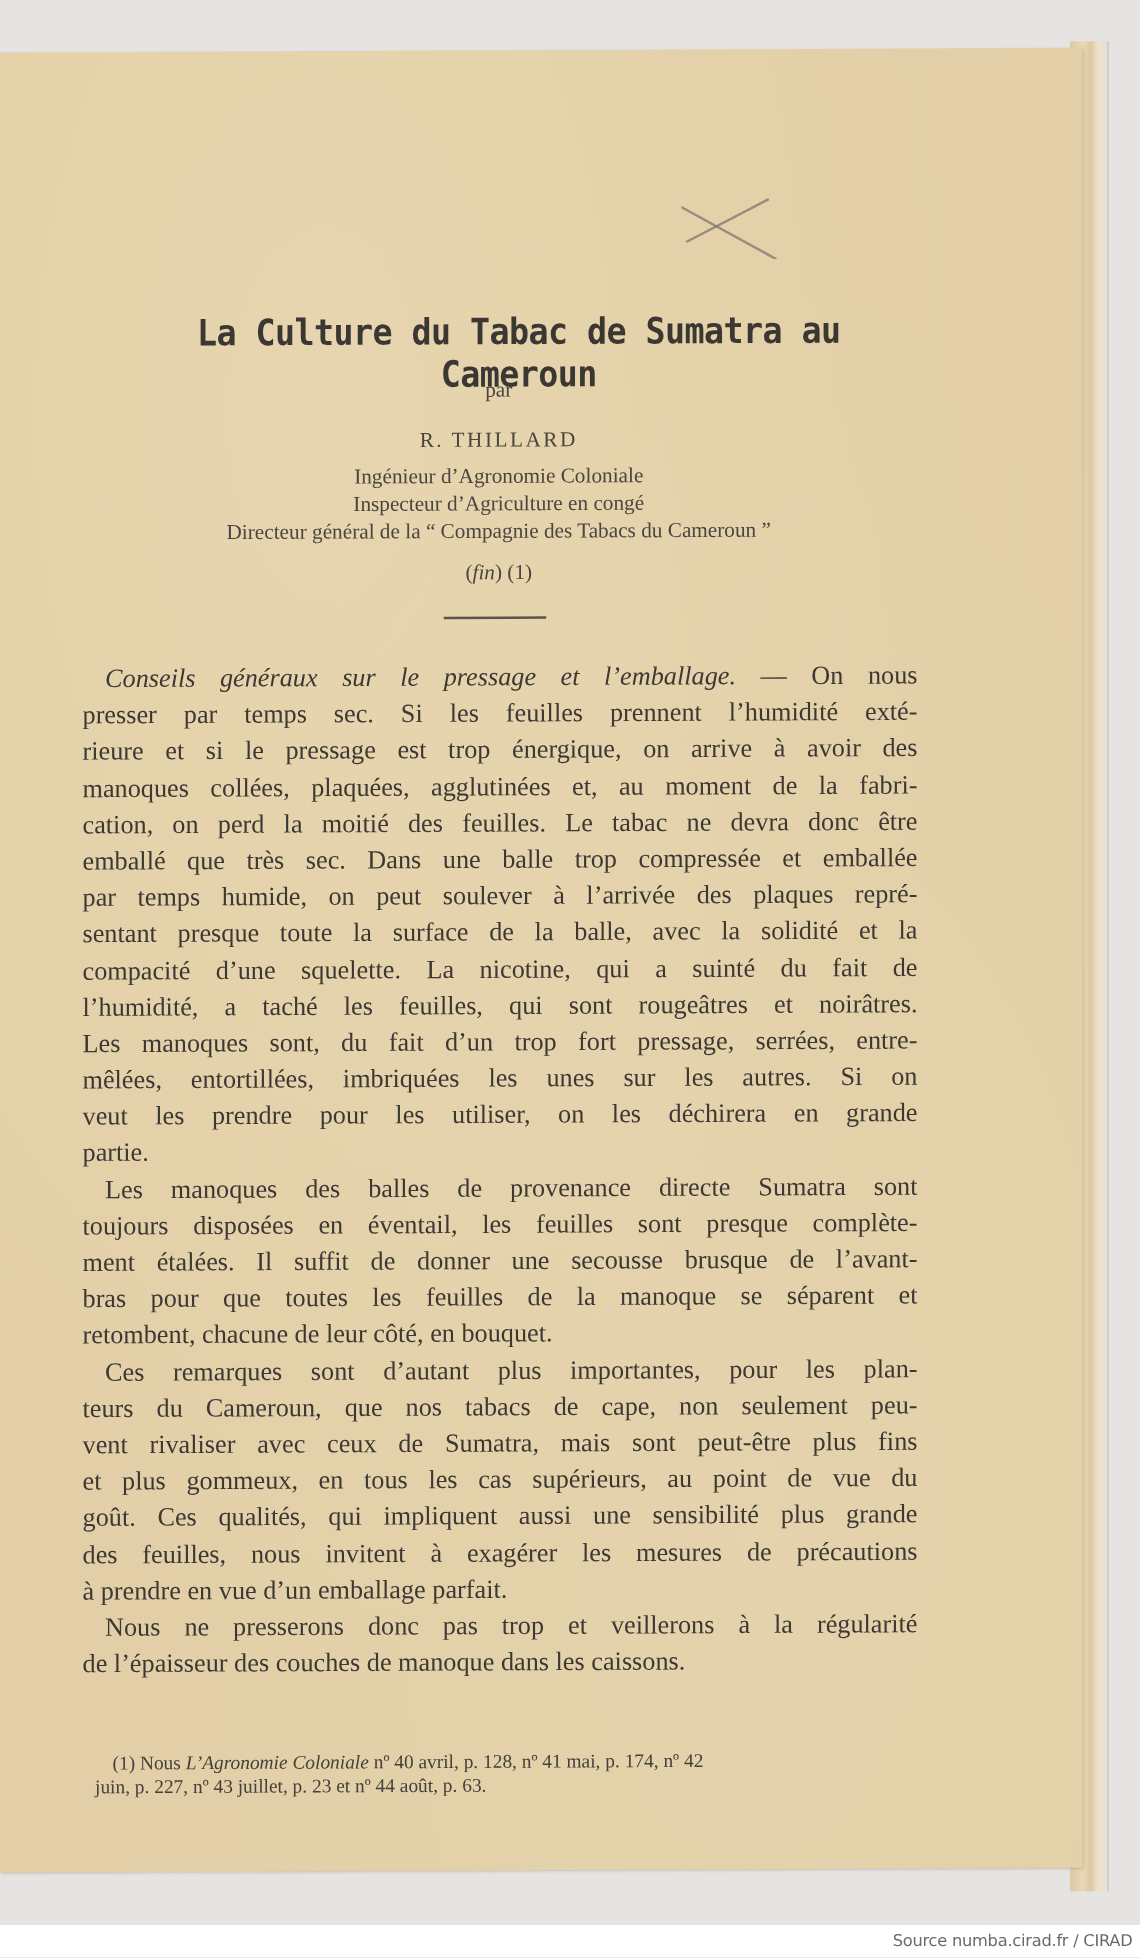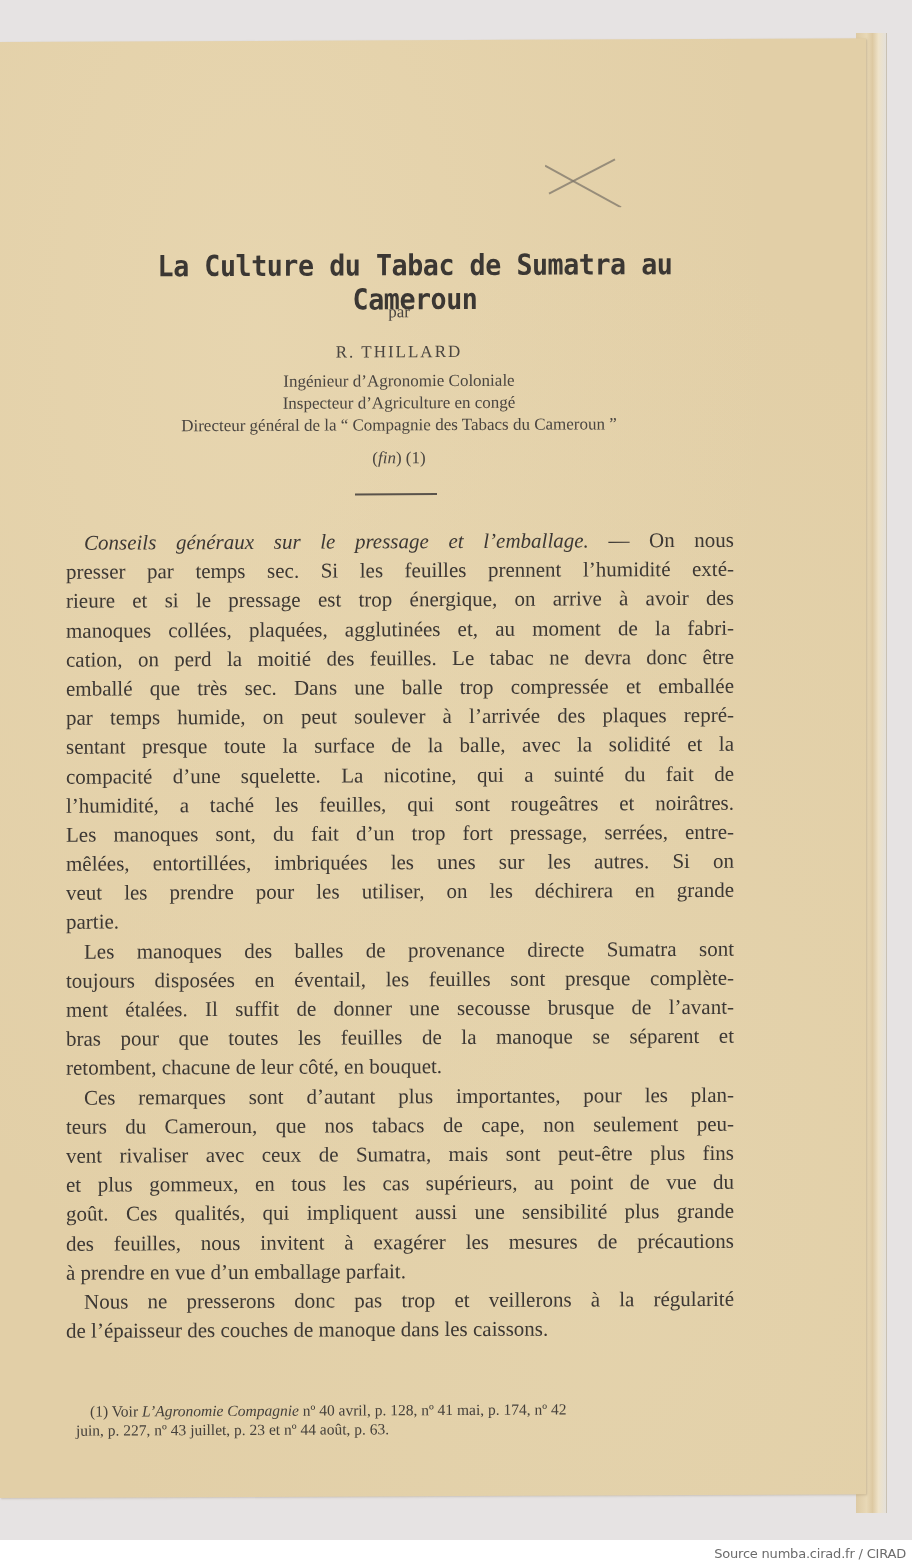--- a/index.html
+++ b/index.html
@@ -177,18 +177,18 @@
     <span class="line">et plus gommeux, en tous les cas supérieurs, au point de vue du</span>
     <span class="line">goût. Ces qualités, qui impliquent aussi une sensibilité plus grande</span>
     <span class="line">des feuilles, nous invitent à exagérer les mesures de précautions</span>
     <span class="line last">à prendre en vue d’un emballage parfait.</span>
 
     <span class="line indent">Nous ne presserons donc pas trop et veillerons à la régularité</span>
     <span class="line last">de l’épaisseur des couches de manoque dans les caissons.</span>
   </div>
 
   <div class="footnote">
-    <span class="fline first"><span>(1)</span><span> Voir </span><em>L’Agronomie Compagnie</em><span> nº 40 avril, p. 128, nº 41 mai, p. 174, nº 42</span></span>
+    <span class="fline first"><span>(1)</span><span> Nous </span><em>L’Agronomie Coloniale</em><span> nº 40 avril, p. 128, nº 41 mai, p. 174, nº 42</span></span>
     <span class="fline">juin, p. 227, nº 43 juillet, p. 23 et nº 44 août, p. 63.</span>
   </div>
 </div>
 
 <div class="source-credit">Source numba.cirad.fr / CIRAD</div>
 
 </body></html>

